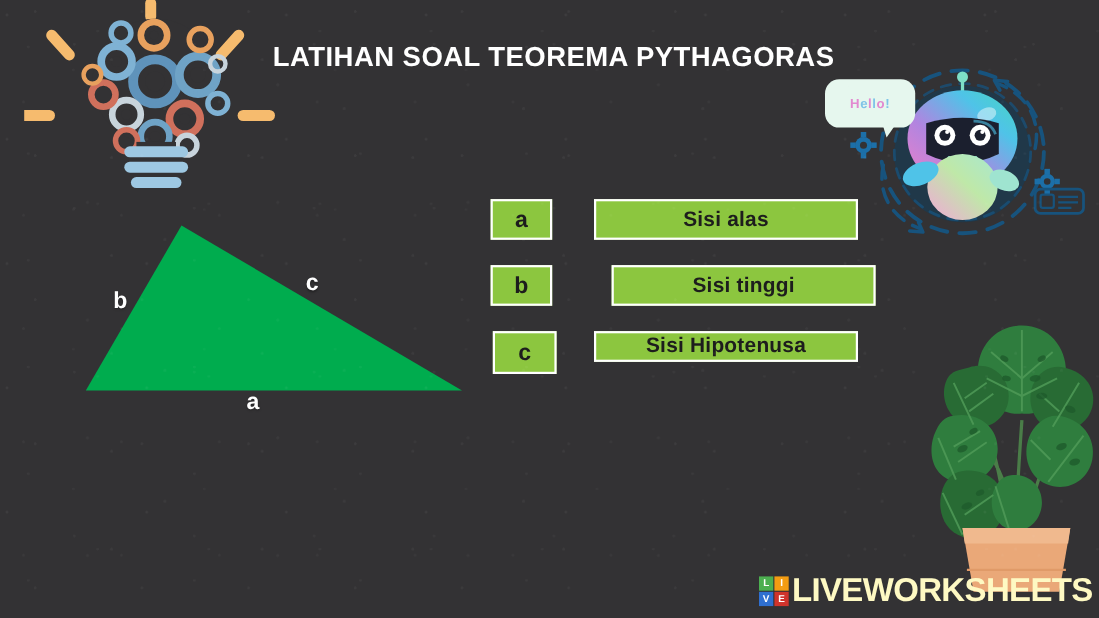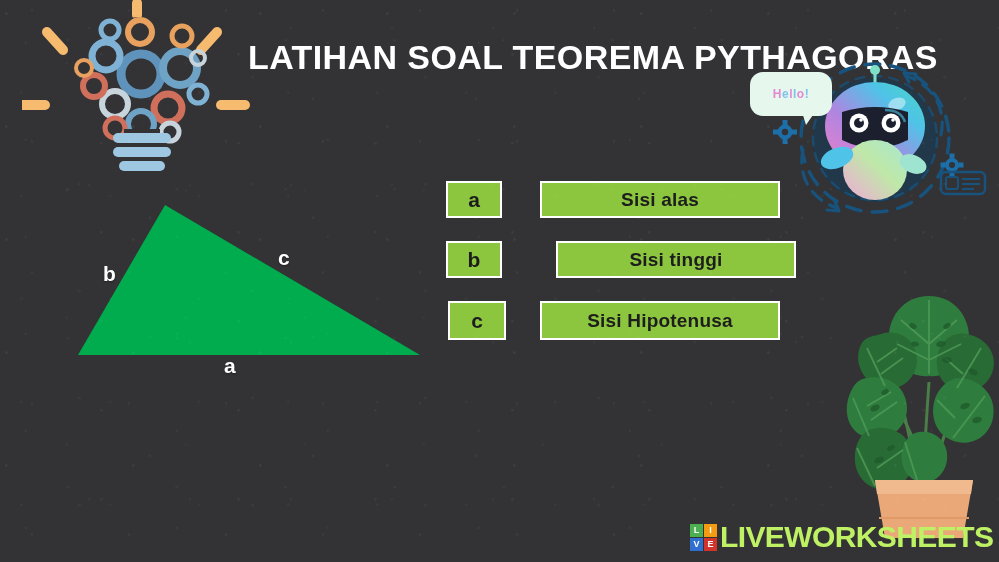--- a/index.html
+++ b/index.html
@@ -26,21 +26,21 @@
       radial-gradient(circle at 92% 83%, rgba(255,255,255,.08) 0 1.2px, transparent 1.7px),
       radial-gradient(circle at 24% 90%, rgba(255,255,255,.07) 0 1px, transparent 1.5px),
       radial-gradient(circle at 56% 50%, rgba(255,255,255,.06) 0 1px, transparent 1.5px);
     background-size:127px 113px,151px 97px,97px 131px,173px 107px,109px 149px,
                     137px 89px,101px 157px,163px 119px,89px 103px,119px 127px;
   }
 
   
   #title{
     position:absolute;left:248px;top:38px;
-    color:#ffffff;font-size:34px;font-weight:bold;letter-spacing:.4px;
+    color:#ffffff;font-size:25px;font-weight:bold;letter-spacing:.4px;
     white-space:nowrap;
   }
 
   
   #bulb{position:absolute;left:22px;top:-4px;width:240px;height:185px;}
 
   
   #triangle-wrap{position:absolute;left:60px;top:190px;width:380px;height:185px;}
   .tri-label{
     position:absolute;color:#ffffff;font-weight:bold;font-size:21px;
@@ -80,21 +80,21 @@
   
   #plant{position:absolute;left:845px;top:282px;width:158px;height:258px;}
 
   
   #logo{position:absolute;left:690px;top:518px;height:38px;display:flex;align-items:center;}
   #logo-squares{display:grid;grid-template-columns:13px 13px;grid-template-rows:13px 13px;gap:1px;margin-right:3px;}
   #logo-squares div{
     display:flex;align-items:center;justify-content:center;
     color:#fff;font-size:9px;font-weight:bold;line-height:1;
   }
-  #logo-text{color:#bef264;font-size:30px;font-weight:bold;letter-spacing:-.6px;}
+  #logo-text{color:#fef9c3;font-size:30px;font-weight:bold;letter-spacing:-.6px;}
 </style>
 </head>
 <body>
 
 <div id="stage">
 
   <div id="bulb">
     <svg width="240" height="185" viewBox="0 0 240 185">
 
       <g fill="#f6bb6e">
@@ -275,21 +275,21 @@
     <div class="tri-label" style="left:164px;top:164px;">a</div>
   </div>
 
   <div class="key-box" style="left:446px;top:181px;width:56px;height:37px;">a</div>
   <div class="ans-box" style="left:540px;top:181px;width:240px;height:37px;">Sisi alas</div>
 
   <div class="key-box" style="left:446px;top:241px;width:56px;height:37px;">b</div>
   <div class="ans-box" style="left:556px;top:241px;width:240px;height:37px;">Sisi tinggi</div>
 
   <div class="key-box" style="left:448px;top:301px;width:58px;height:39px;">c</div>
-  <div class="ans-box" style="left:540px;top:301px;width:240px;height:39px;">Sisi Hipotenusa</div>
+  <div class="ans-box" style="left:540px;top:301px;width:240px;height:28px;">Sisi Hipotenusa</div>
 
   <div id="plant">
     <svg width="158" height="258" viewBox="0 0 158 258">
 
       <g stroke="#4a7d48" stroke-width="3" fill="none">
         <path d="M72 200 C66 160 60 130 52 108"></path>
         <path d="M78 200 C80 160 82 128 84 100"></path>
         <path d="M86 200 C94 165 104 140 112 118"></path>
         <path d="M80 200 C74 170 66 150 58 136"></path>
       </g>

